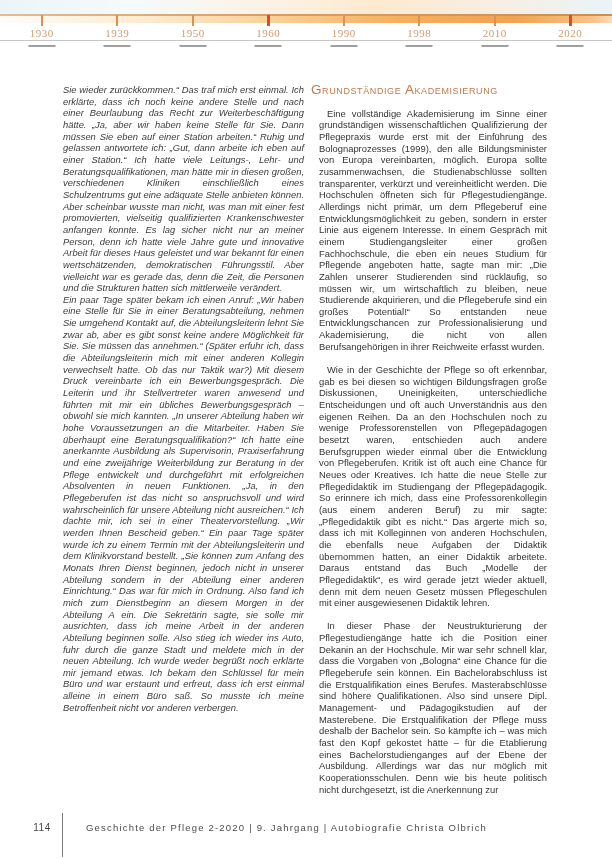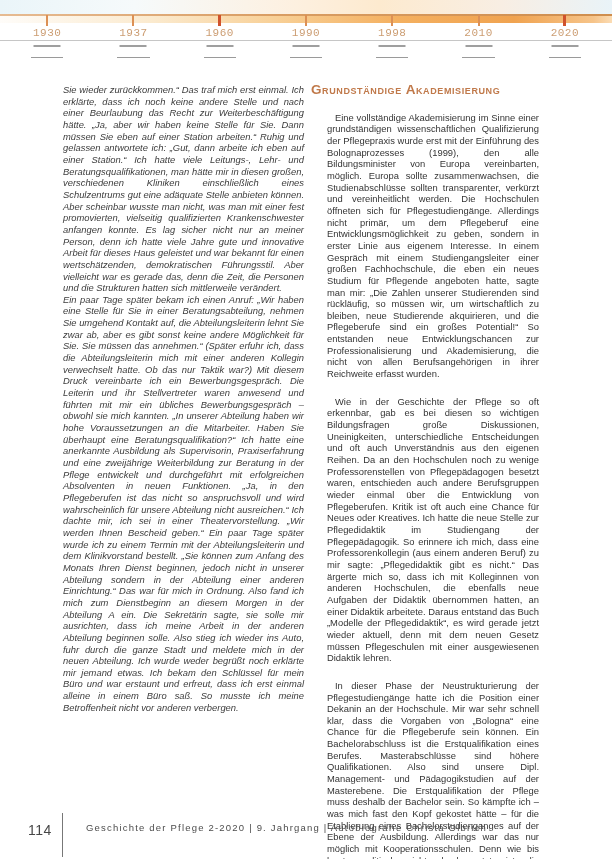--- a/index.html
+++ b/index.html
@@ -23,22 +23,22 @@
     background:linear-gradient(to right, rgba(250,236,214,0.15) 0%, #fbeace 25%, #f8d097 45%, #f4b060 65%, #f0a350 84%, #f6c48a 97%, #fbdcb4 100%);
   }
   .tl-cells { position:absolute; top:14px; left:4px; width:604px; height:36px; display:flex; }
   .tl-cell { flex:1; position:relative; text-align:center; }
   .tick {
     position:absolute; top:1px; left:50%; margin-left:-1px;
     width:2px; height:11px; background:#dc9055;
   }
   .tl-cell.hl .tick { background:#d0522c; width:3px; margin-left:-1.5px; }
   .tl-year {
-    display:inline-block; margin-top:13px; padding:0 2px 18px 2px;
-    font-family:Liberation Mono, monospace; font-size:11px; color:#cc9d72;
+    display:inline-block; margin-top:13px; padding:0 2px 1px 2px;
+    font-family:Liberation Serif, serif; font-size:11px; color:#cc9d72;
     letter-spacing:0.5px; border-bottom:1px solid #9a9a9a;
   }
   .useg {
     position:absolute; top:31px; left:50%; transform:translateX(-50%);
     width:27px; height:2px; background:#9f9f9f;
   }
   .tl-rule { position:absolute; top:40px; left:0; width:100%; height:1px; background:#c6c6c6; }
 
   
   .col-left {
@@ -46,30 +46,30 @@
     font-size:9.4px; line-height:11.65px; text-align:justify;
     color:#3c3c3c; font-style:italic;
   }
   .col-left p { margin:0; }
 
   .col-right {
     position:absolute; left:311px; top:84px; width:244px;
     font-size:9.4px; line-height:11.65px; text-align:justify; color:#343434;
   }
   .col-right h2 {
-    margin:0 0 12px 0; font-weight:bold; font-variant:small-caps;
+    margin:0 0 12px 0; font-weight:normal; font-variant:small-caps;
     font-size:13.5px; letter-spacing:0.6px; color:#c0794a;
   }
-  .col-right p { margin:16px; text-indent:8px; }
+  .col-right p { margin:8px; text-indent:8px; }
   .col-right p + p { margin-top:11.6px; }
 
   
   .footer-page {
-    position:absolute; left:28px; top:822px; width:28px; text-align:left;
-    font-size:14px; letter-spacing:0.5px; color:#474747;
+    position:absolute; left:28px; top:822px; width:28px; text-align:center;
+    font-size:10px; letter-spacing:0.5px; color:#474747;
   }
   .footer-rule { position:absolute; left:62px; top:813px; width:1px; height:44px; background:#777777; }
   .footer-text {
     position:absolute; left:86px; top:822px; width:500px;
     font-size:9.5px; letter-spacing:1.2px; color:#4c4c4c; white-space:nowrap;
   }
 </style>
 </head>
 <body>
 
@@ -80,21 +80,26 @@
     <div class="tl-line"></div>
     <div class="tl-band"></div>
     <div class="tl-cells">
       <div class="tl-cell">
         <span class="tick"></span>
         <span class="tl-year">1930</span>
         <span class="useg"></span>
       </div>
       <div class="tl-cell">
         <span class="tick"></span>
-        <span class="tl-year">1937</span>
+        <span class="tl-year">1939</span>
+        <span class="useg"></span>
+      </div>
+      <div class="tl-cell">
+        <span class="tick"></span>
+        <span class="tl-year">1950</span>
         <span class="useg"></span>
       </div>
       <div class="tl-cell hl">
         <span class="tick"></span>
         <span class="tl-year">1960</span>
         <span class="useg"></span>
       </div>
       <div class="tl-cell">
         <span class="tick"></span>
         <span class="tl-year">1990</span>

